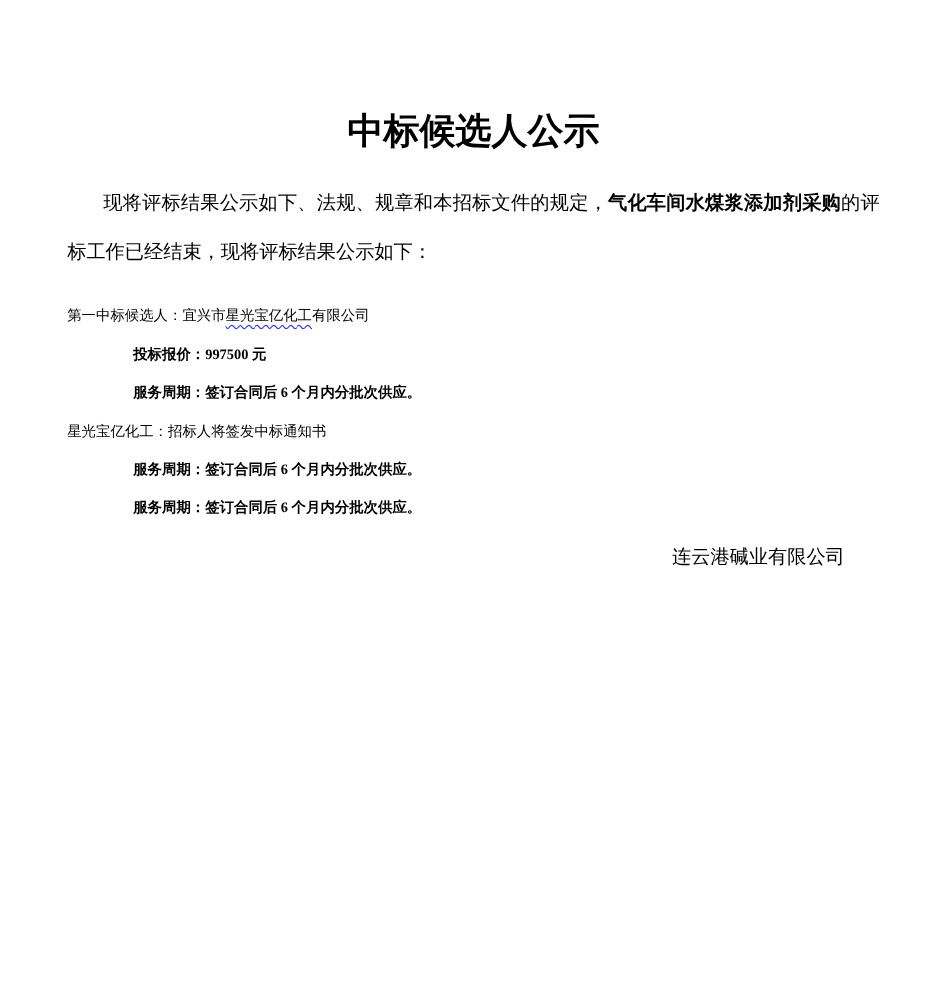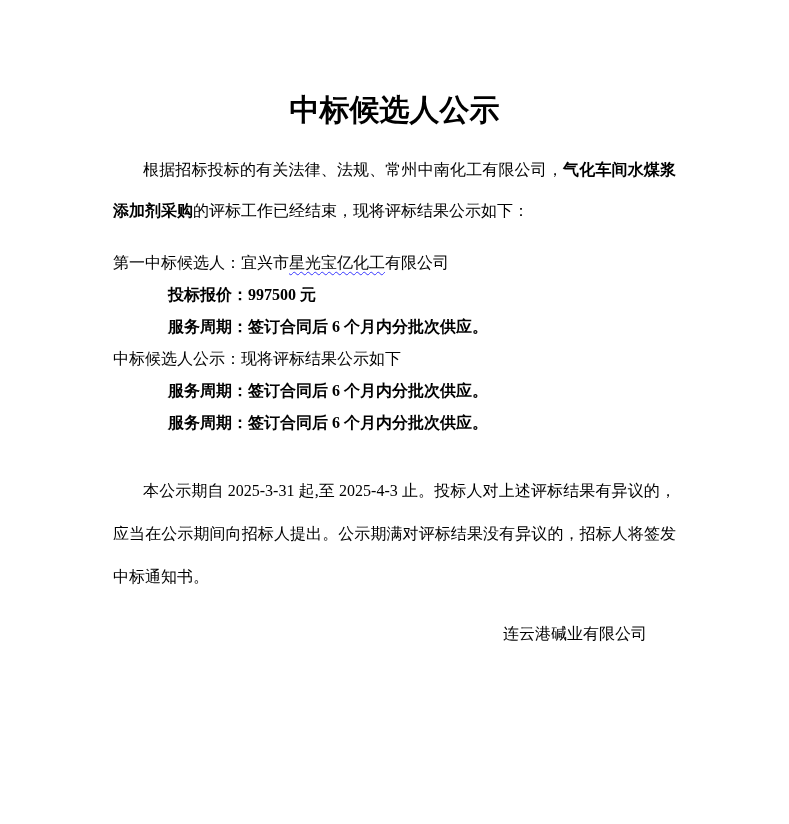--- a/index.html
+++ b/index.html
@@ -5,21 +5,21 @@
   html, body {
     margin: 0;
     padding: 0;
     background: #ffffff;
   }
   .doc {
     position: relative;
     box-sizing: border-box;
     width: 789px;
     height: 824px;
-    padding: 0 113px;
+    padding: 0 56px;
     background: #ffffff;
     color: #000000;
     font-family: "Liberation Serif", "DejaVu Serif", serif;
     overflow: hidden;
   }
   .title {
     padding-top: 93px;
     font-size: 30px;
     line-height: 34px;
     font-weight: 700;
@@ -28,21 +28,21 @@
   }
   .intro {
     margin-top: 22px;
     font-size: 16px;
     line-height: 41px;
     text-indent: 30px;
     text-align: justify;
   }
   .intro .b { font-weight: 700; }
   .candidates {
-    font-size: 16px;
+    font-size: 12px;
     line-height: 32px;
   }
   .cand-line { white-space: nowrap; }
   .cand-detail { padding-left: 55px; font-weight: bold; }
   .spell {
     text-decoration-line: underline;
     text-decoration-style: wavy;
     text-decoration-color: #3636ff;
     text-decoration-thickness: 1px;
     text-underline-offset: 3px;
@@ -68,42 +68,41 @@
     white-space: nowrap;
   }
 </style>
 </head>
 <body>
 
 <div class="doc">
 
   <div class="title">中标候选人公示</div>
 
-  <p class="intro"><span>根据招标投标的有关法律、法规、常州中南化工有限公司，</span><span class="b">气化车间水煤浆添加剂采购</span><span>的评标工作已经结束，现将评标结果公示如下：</span></p>
+  <p class="intro"><span>现将评标结果公示如下、法规、规章和本招标文件的规定，</span><span class="b">气化车间水煤浆添加剂采购</span><span>的评标工作已经结束，现将评标结果公示如下：</span></p>
 
   <div class="candidates">
 
     <div class="cand">
       <div class="cand-line"><span>第一中标候选人：</span><span>宜兴市</span><span class="spell">星光宝亿化工</span><span>有限公司</span></div>
       <div class="cand-line cand-detail"><span>投标报价：</span><span>997500 元</span></div>
       <div class="cand-line cand-detail"><span>服务周期：</span><span>签订合同后 6 个月内分批次供应。</span></div>
     </div>
 
     <div class="cand">
-      <div class="cand-line"><span>中标候选人公示：</span><span>现将评标结果公示如下</span><span class="spell"></span><span></span></div>
+      <div class="cand-line"><span>星光宝亿化工：</span><span>招标人将签发中标通知书</span><span class="spell"></span><span></span></div>
       <div class="cand-line cand-detail"><span>服务周期：</span><span>签订合同后 6 个月内分批次供应。</span></div>
     </div>
 
     <div class="cand">
       <div class="cand-line cand-detail"><span>服务周期：</span><span>签订合同后 6 个月内分批次供应。</span></div>
     </div>
 
   </div>
 
-  <p class="closing">本公示期自 2025-3-31 起,至 2025-4-3 止。投标人对上述评标结果有异议的，应当在公示期间向招标人提出。公示期满对评标结果没有异议的，招标人将签发中标通知书。</p>
 
   <div class="signature">
     <div class="signature-inner">
       <div>连云港碱业有限公司</div>
     </div>
   </div>
 
 </div>
 
 </body></html>

